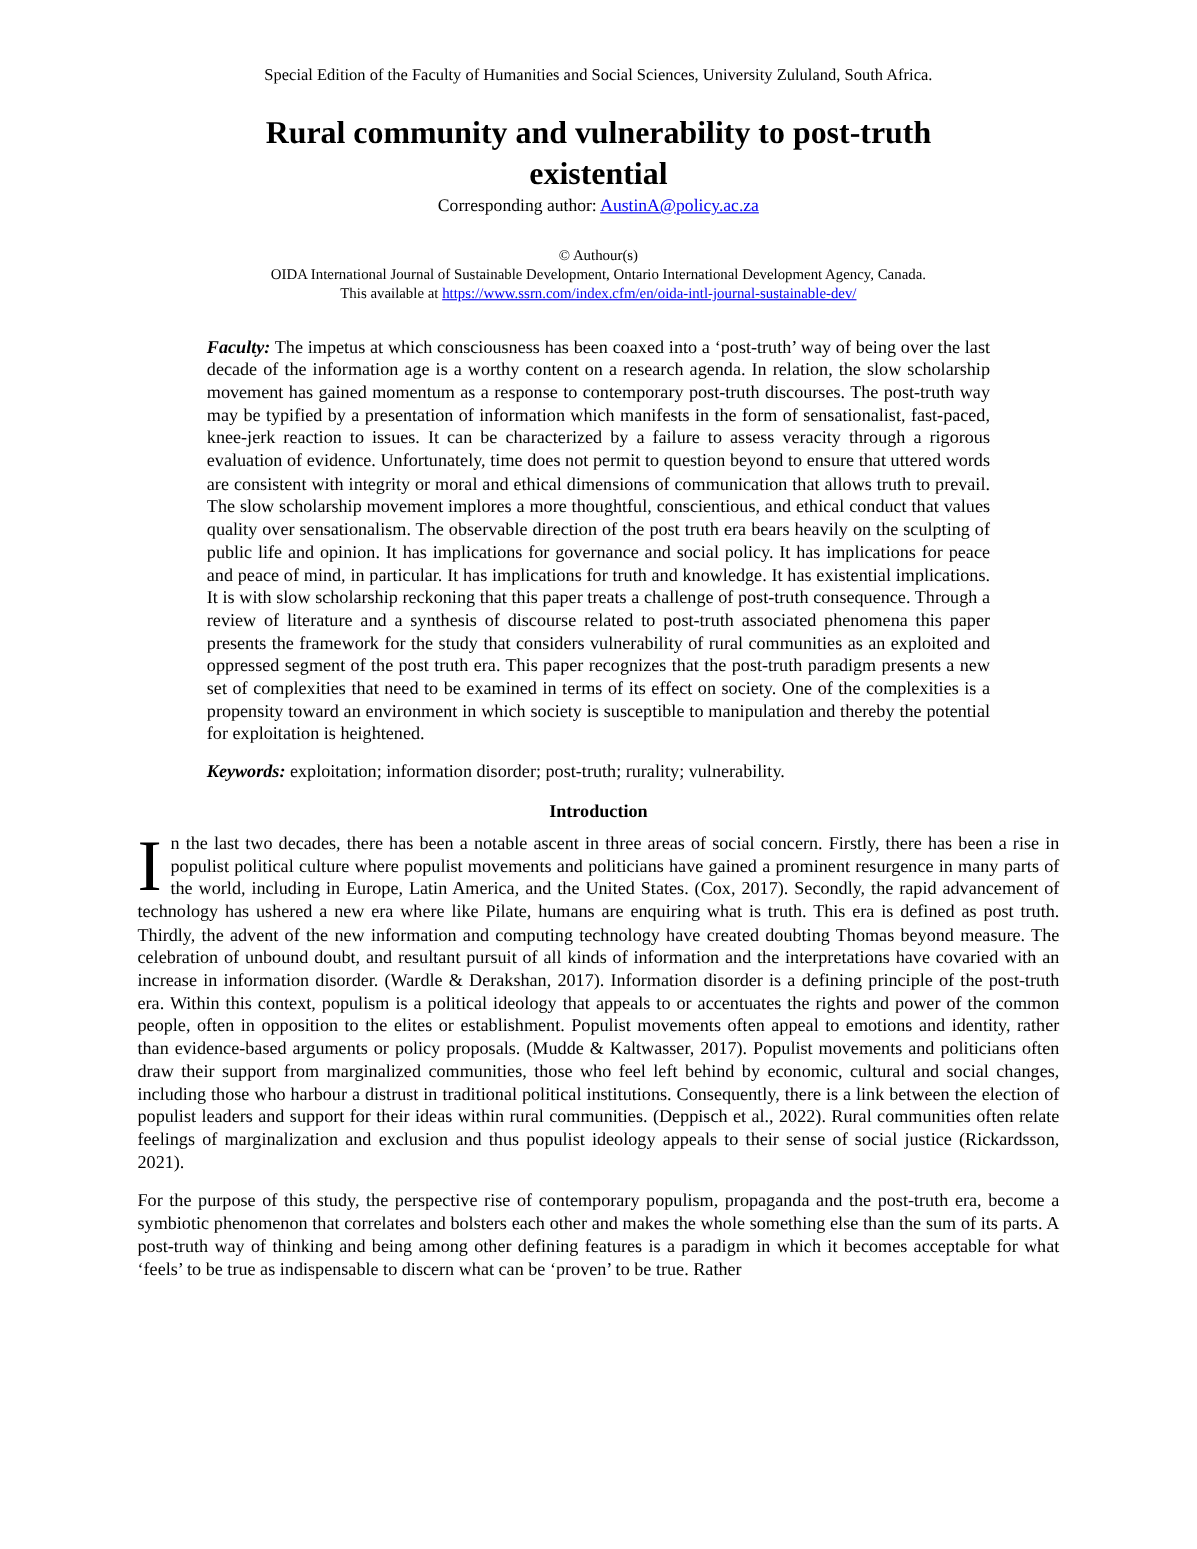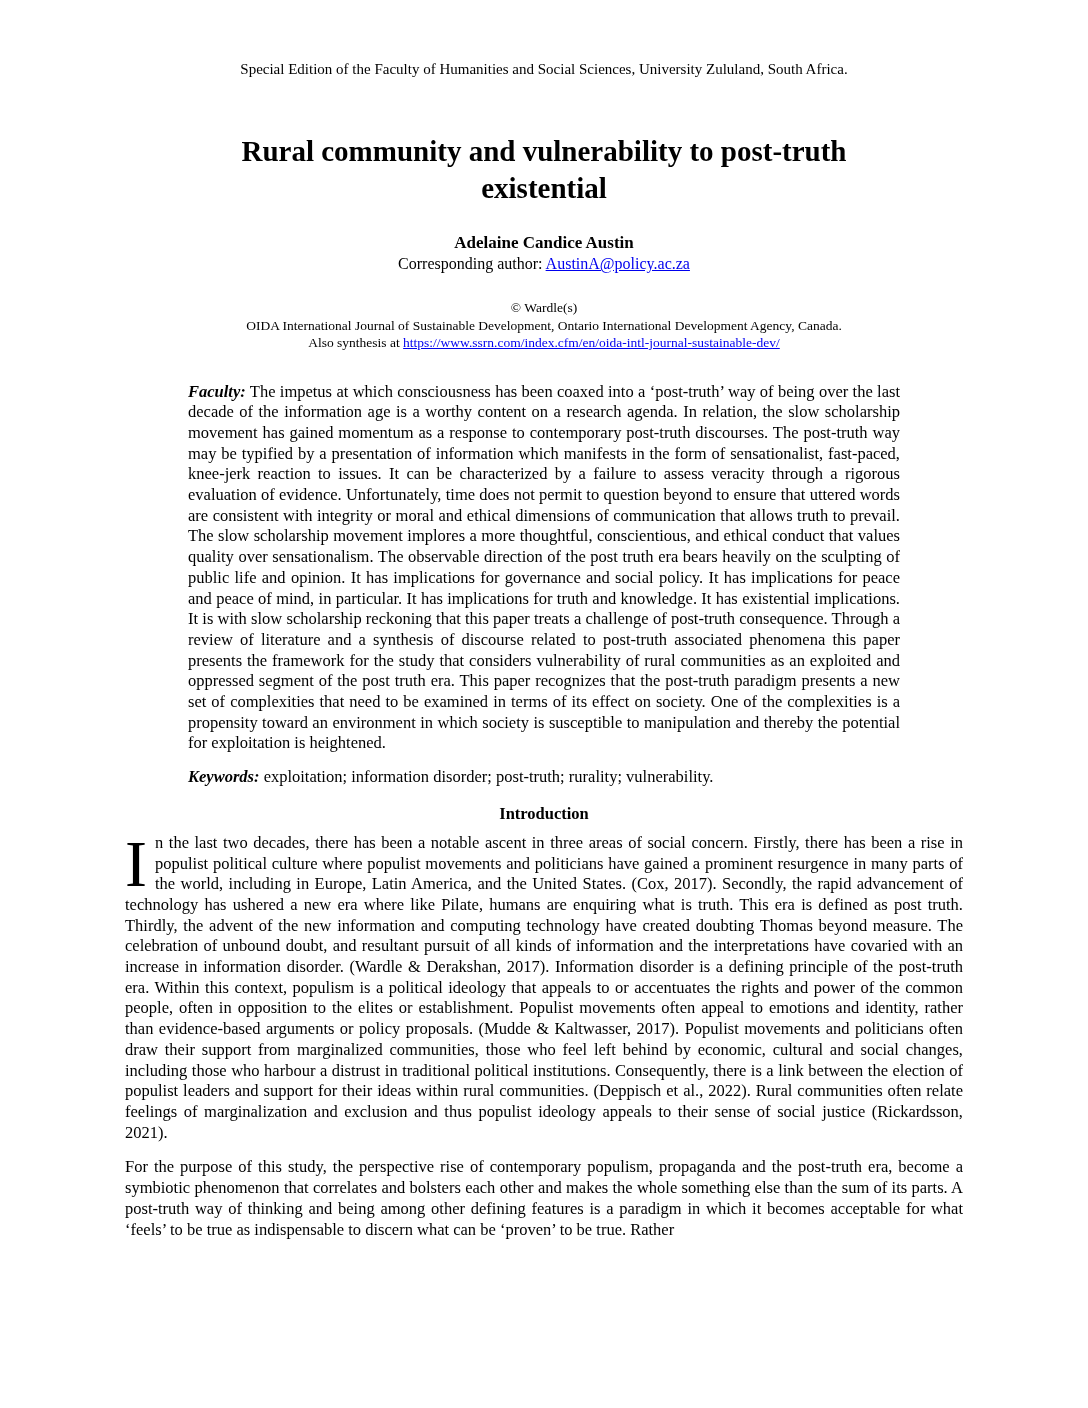--- a/index.html
+++ b/index.html
@@ -20,21 +20,21 @@
     width: 838px;
     margin: 0 auto;
   }
   .running-head {
     margin-top: 60px;
     text-align: center;
     font-size: 15px;
     line-height: 19px;
   }
   .title {
-    margin-top: 54px;
+    margin-top: 24px;
     text-align: center;
     font-size: 29px;
     font-weight: bold;
     line-height: 37px;
   }
   .author {
     margin-top: 25px;
     text-align: center;
     font-size: 17px;
     font-weight: bold;
@@ -100,32 +100,31 @@
 <div class="page">
   <div class="content">
 
     <div class="running-head">Special Edition of the Faculty of Humanities and Social Sciences, University Zululand, South Africa.</div>
 
     <h1 class="title">
       <span>Rural community and vulnerability to post-truth</span><br>
       <span>existential</span>
     </h1>
 
-    <div class="author">Adelaine Candice Austin</div>
 
 
     <div class="corresponding">
       <span>Corresponding author: </span><a class="link" href="#">AustinA@policy.ac.za</a>
     </div>
 
     <div class="imprint">
-      <div>© Wardle(s)</div>
+      <div>© Authour(s)</div>
       <div>OIDA International Journal of Sustainable Development, Ontario International Development Agency, Canada.</div>
       <div>
-        <span>Also synthesis at </span><a class="link" href="#">https://www.ssrn.com/index.cfm/en/oida-intl-journal-sustainable-dev/</a>
+        <span>This available at </span><a class="link" href="#">https://www.ssrn.com/index.cfm/en/oida-intl-journal-sustainable-dev/</a>
       </div>
     </div>
 
     <div class="abstract-block">
       <p class="abstract">
         <span class="lead-label">Faculty:</span>
         <span>The impetus at which consciousness has been coaxed into a ‘post-truth’ way of being over the last decade of the information age is a worthy content on a research agenda.   In relation, the slow scholarship movement has gained momentum as a response to contemporary post-truth discourses.  The post-truth way may be typified by a presentation of information which manifests in the form of sensationalist, fast-paced, knee-jerk reaction to issues.  It can be characterized by a failure to assess veracity through a rigorous evaluation of evidence.  Unfortunately, time does not permit to question beyond to ensure that uttered words are consistent with integrity or moral and ethical dimensions of communication that allows truth to prevail. The slow scholarship movement implores a more thoughtful, conscientious, and ethical conduct that values quality over sensationalism.   The observable direction of the post truth era bears heavily on the sculpting of public life and opinion. It has implications for governance and social policy.  It has implications for peace and peace of mind, in particular.  It has implications for truth and knowledge. It has existential implications. It is with slow scholarship reckoning that this paper treats a challenge of post-truth consequence. Through a review of literature and a synthesis of discourse related to post-truth associated phenomena this paper presents the framework for the study that considers vulnerability of rural communities as an exploited and oppressed segment of the post truth era.  This paper recognizes that the post-truth paradigm presents a new set of complexities that need to be examined in terms of its effect on society.  One of the complexities is a propensity toward an environment in which society is susceptible to manipulation and thereby the potential for exploitation is heightened.</span>
       </p>
       <p class="keywords">
         <span class="lead-label">Keywords:</span>

